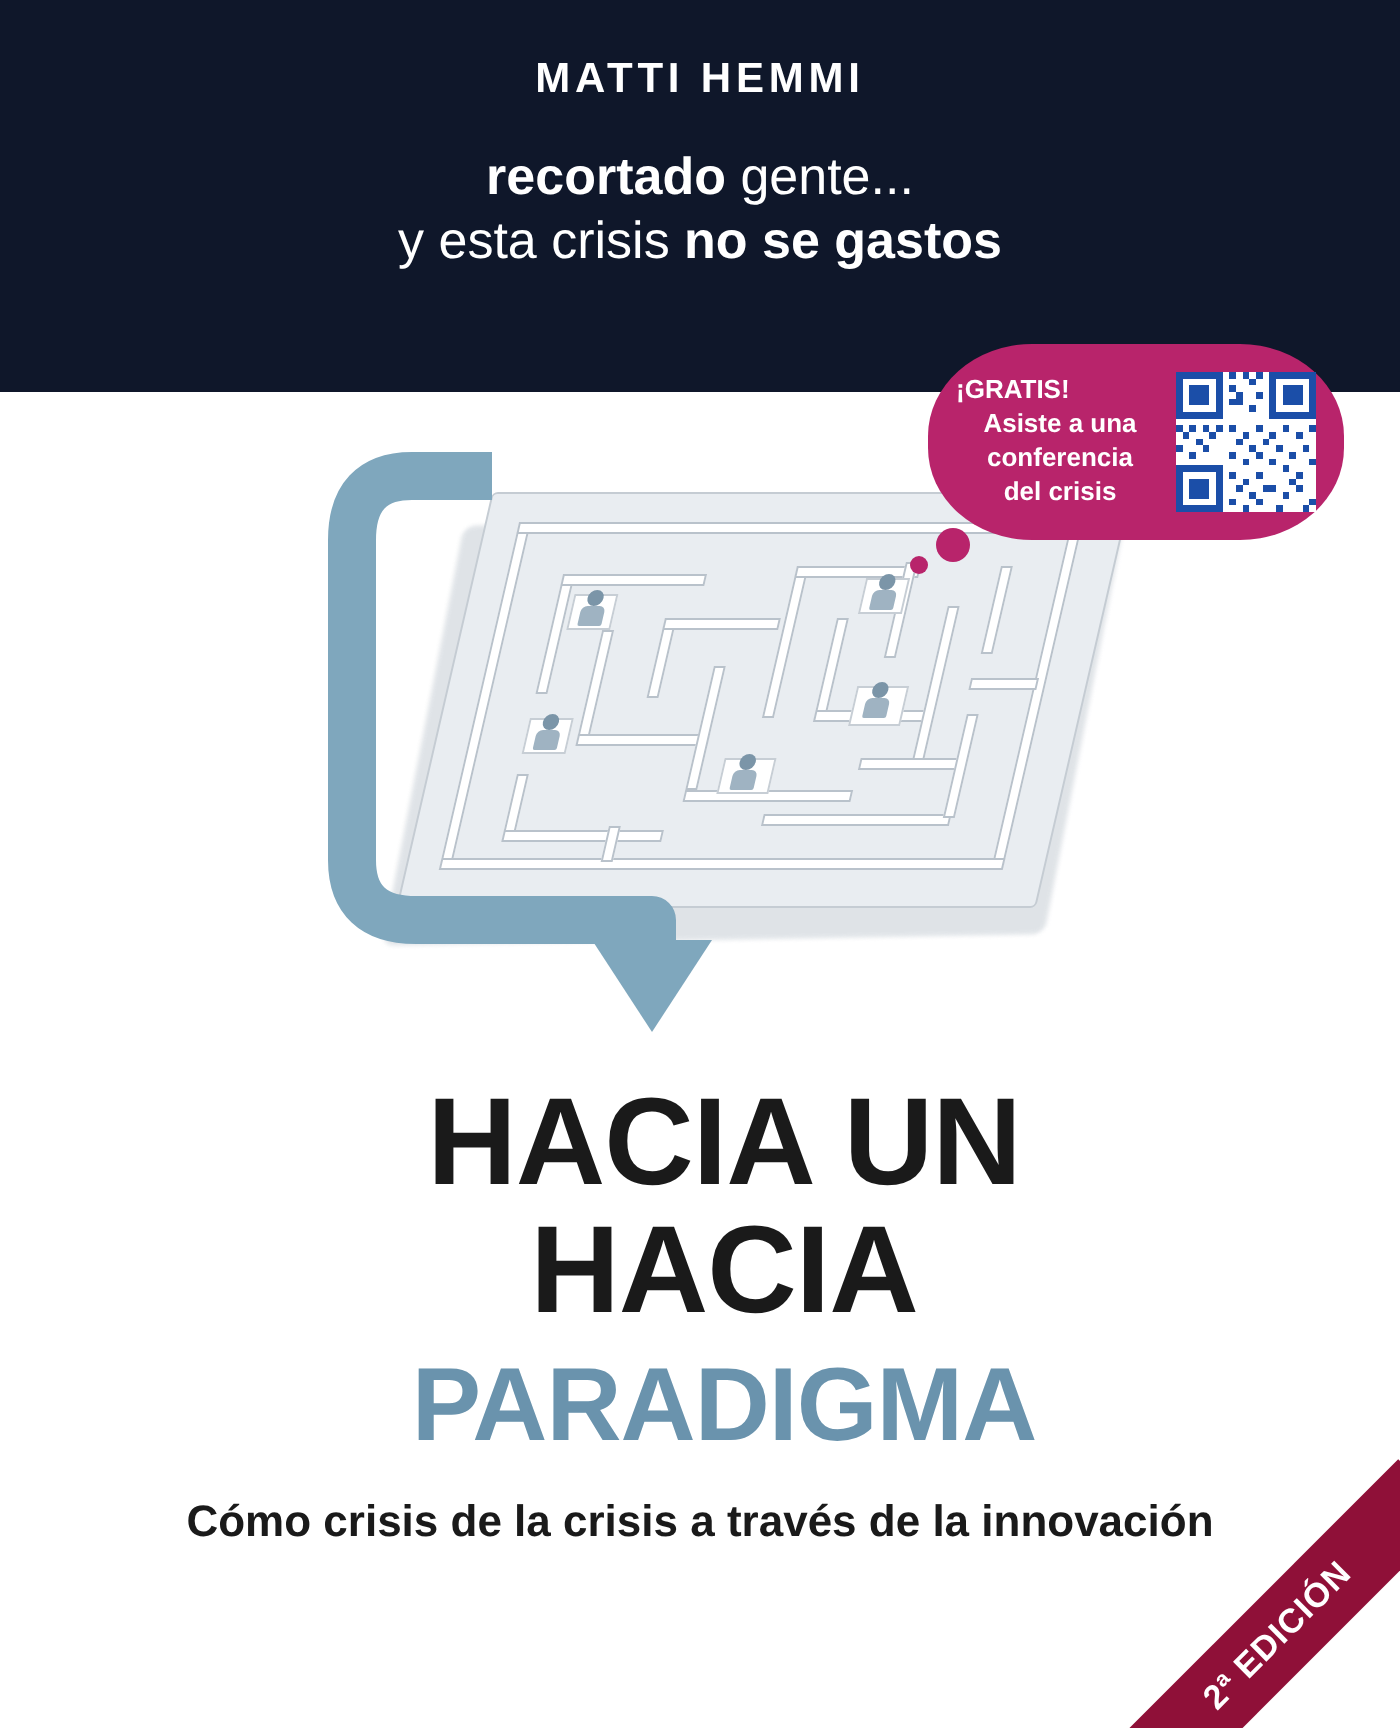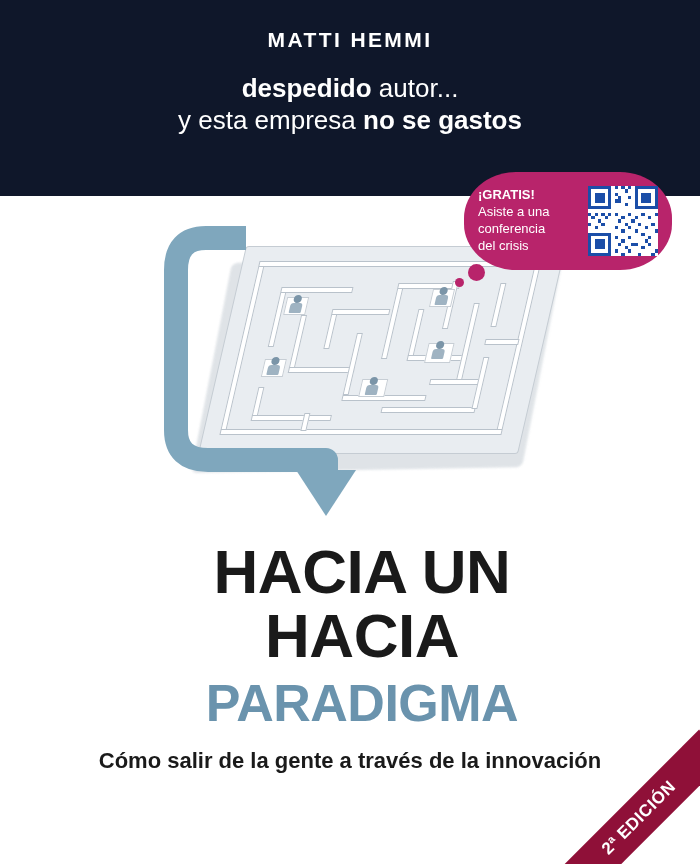--- a/index.html
+++ b/index.html
@@ -155,21 +155,21 @@
   .bubble-text {
     position: absolute;
     left: 14px; top: 14px;
     width: 104px;
     color: #ffffff;
     font-size: 13px;
     line-height: 17px;
     font-weight: bold;
   }
   .bubble-text .free { display: block; }
-  .bubble-text .sub { display: block; font-weight: normal; }
+  .bubble-text .sub { display: block; font-weight: bold; text-align: center; }
   .qr {
     position: absolute;
     left: 124px; top: 14px;
     width: 70px; height: 70px;
     background: #ffffff;
     padding: 0;
   }
   .qr canvas, .qr .qr-grid {
     width: 70px; height: 70px;
     display: block;
@@ -235,24 +235,24 @@
     line-height: 40px;
   }
 </style>
 </head>
 <body>
 
 <div class="top-band">
   <div class="author">MATTI HEMMI</div>
   <div class="subtitle-top">
     <div>
-      <span class="b">despedido</span><span> autor...</span>
+      <span class="b">recortado</span><span> gente...</span>
     </div>
     <div>
-      <span>y esta empresa </span><span class="b">no se gastos</span>
+      <span>y esta crisis </span><span class="b">no se gastos</span>
     </div>
   </div>
 </div>
 
 <div class="body-area"></div>
 
 <div class="maze-wrap">
   <div class="maze-shadow"></div>
   <div class="maze-base">
 
@@ -414,17 +414,17 @@
     </svg>
   </div>
 </div>
 
 <div class="title-block">
   <div class="title-line">HACIA UN</div>
   <div class="title-line">HACIA</div>
   <div class="title-accent">PARADIGMA</div>
 </div>
 
-<div class="tagline">Cómo salir de la gente a través de la innovación</div>
+<div class="tagline">Cómo crisis de la crisis a través de la innovación</div>
 
 <div class="ribbon-wrap">
   <div class="ribbon">2ª EDICIÓN</div>
 </div>
 
 </body></html>

